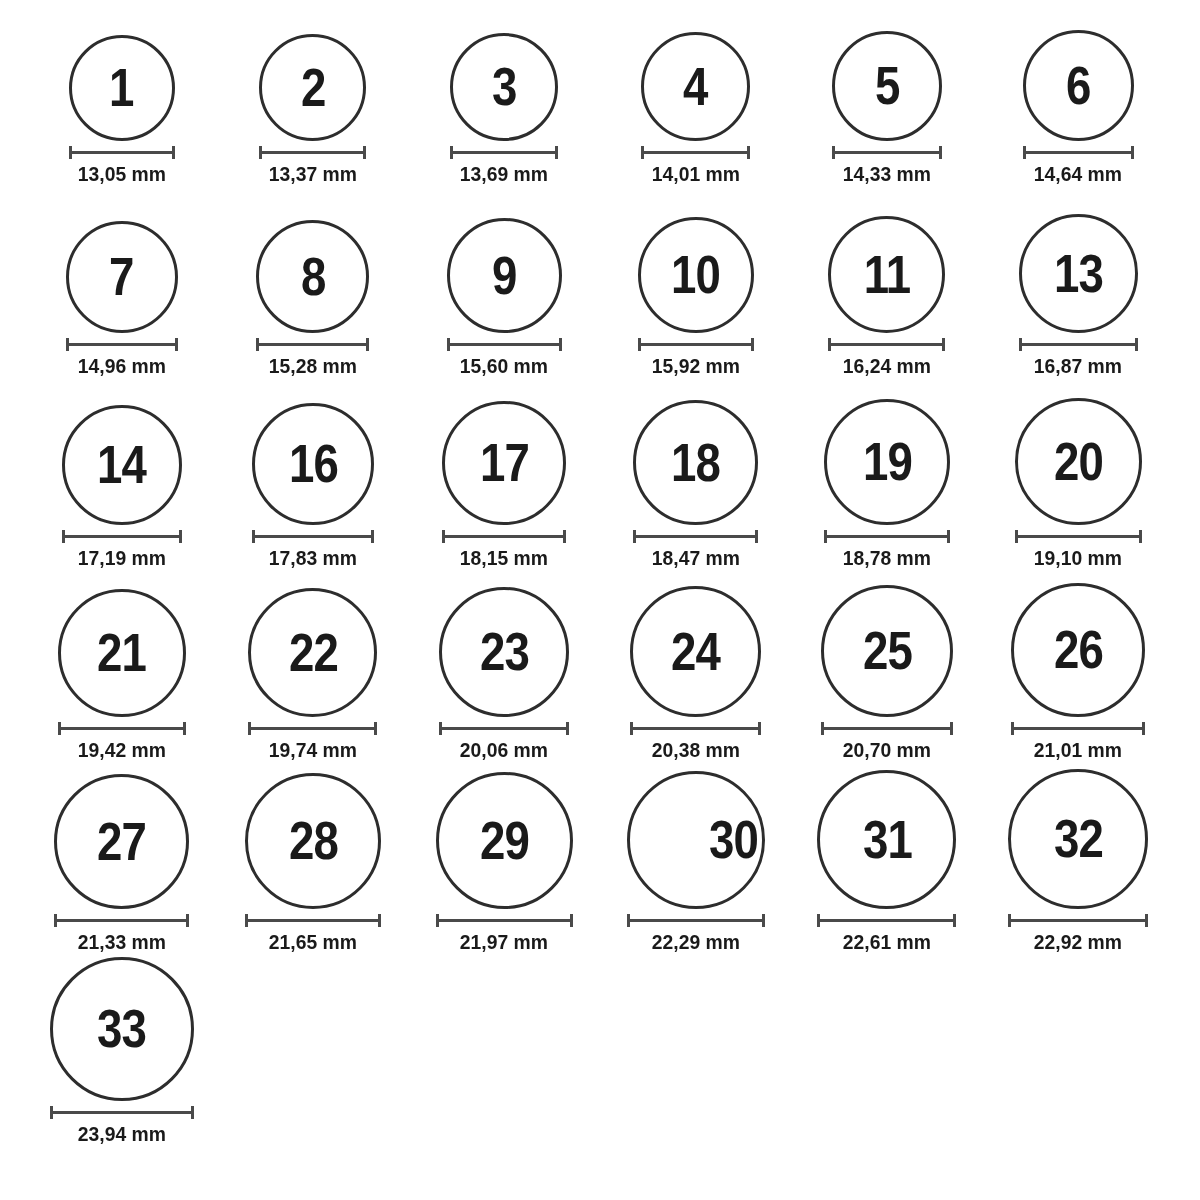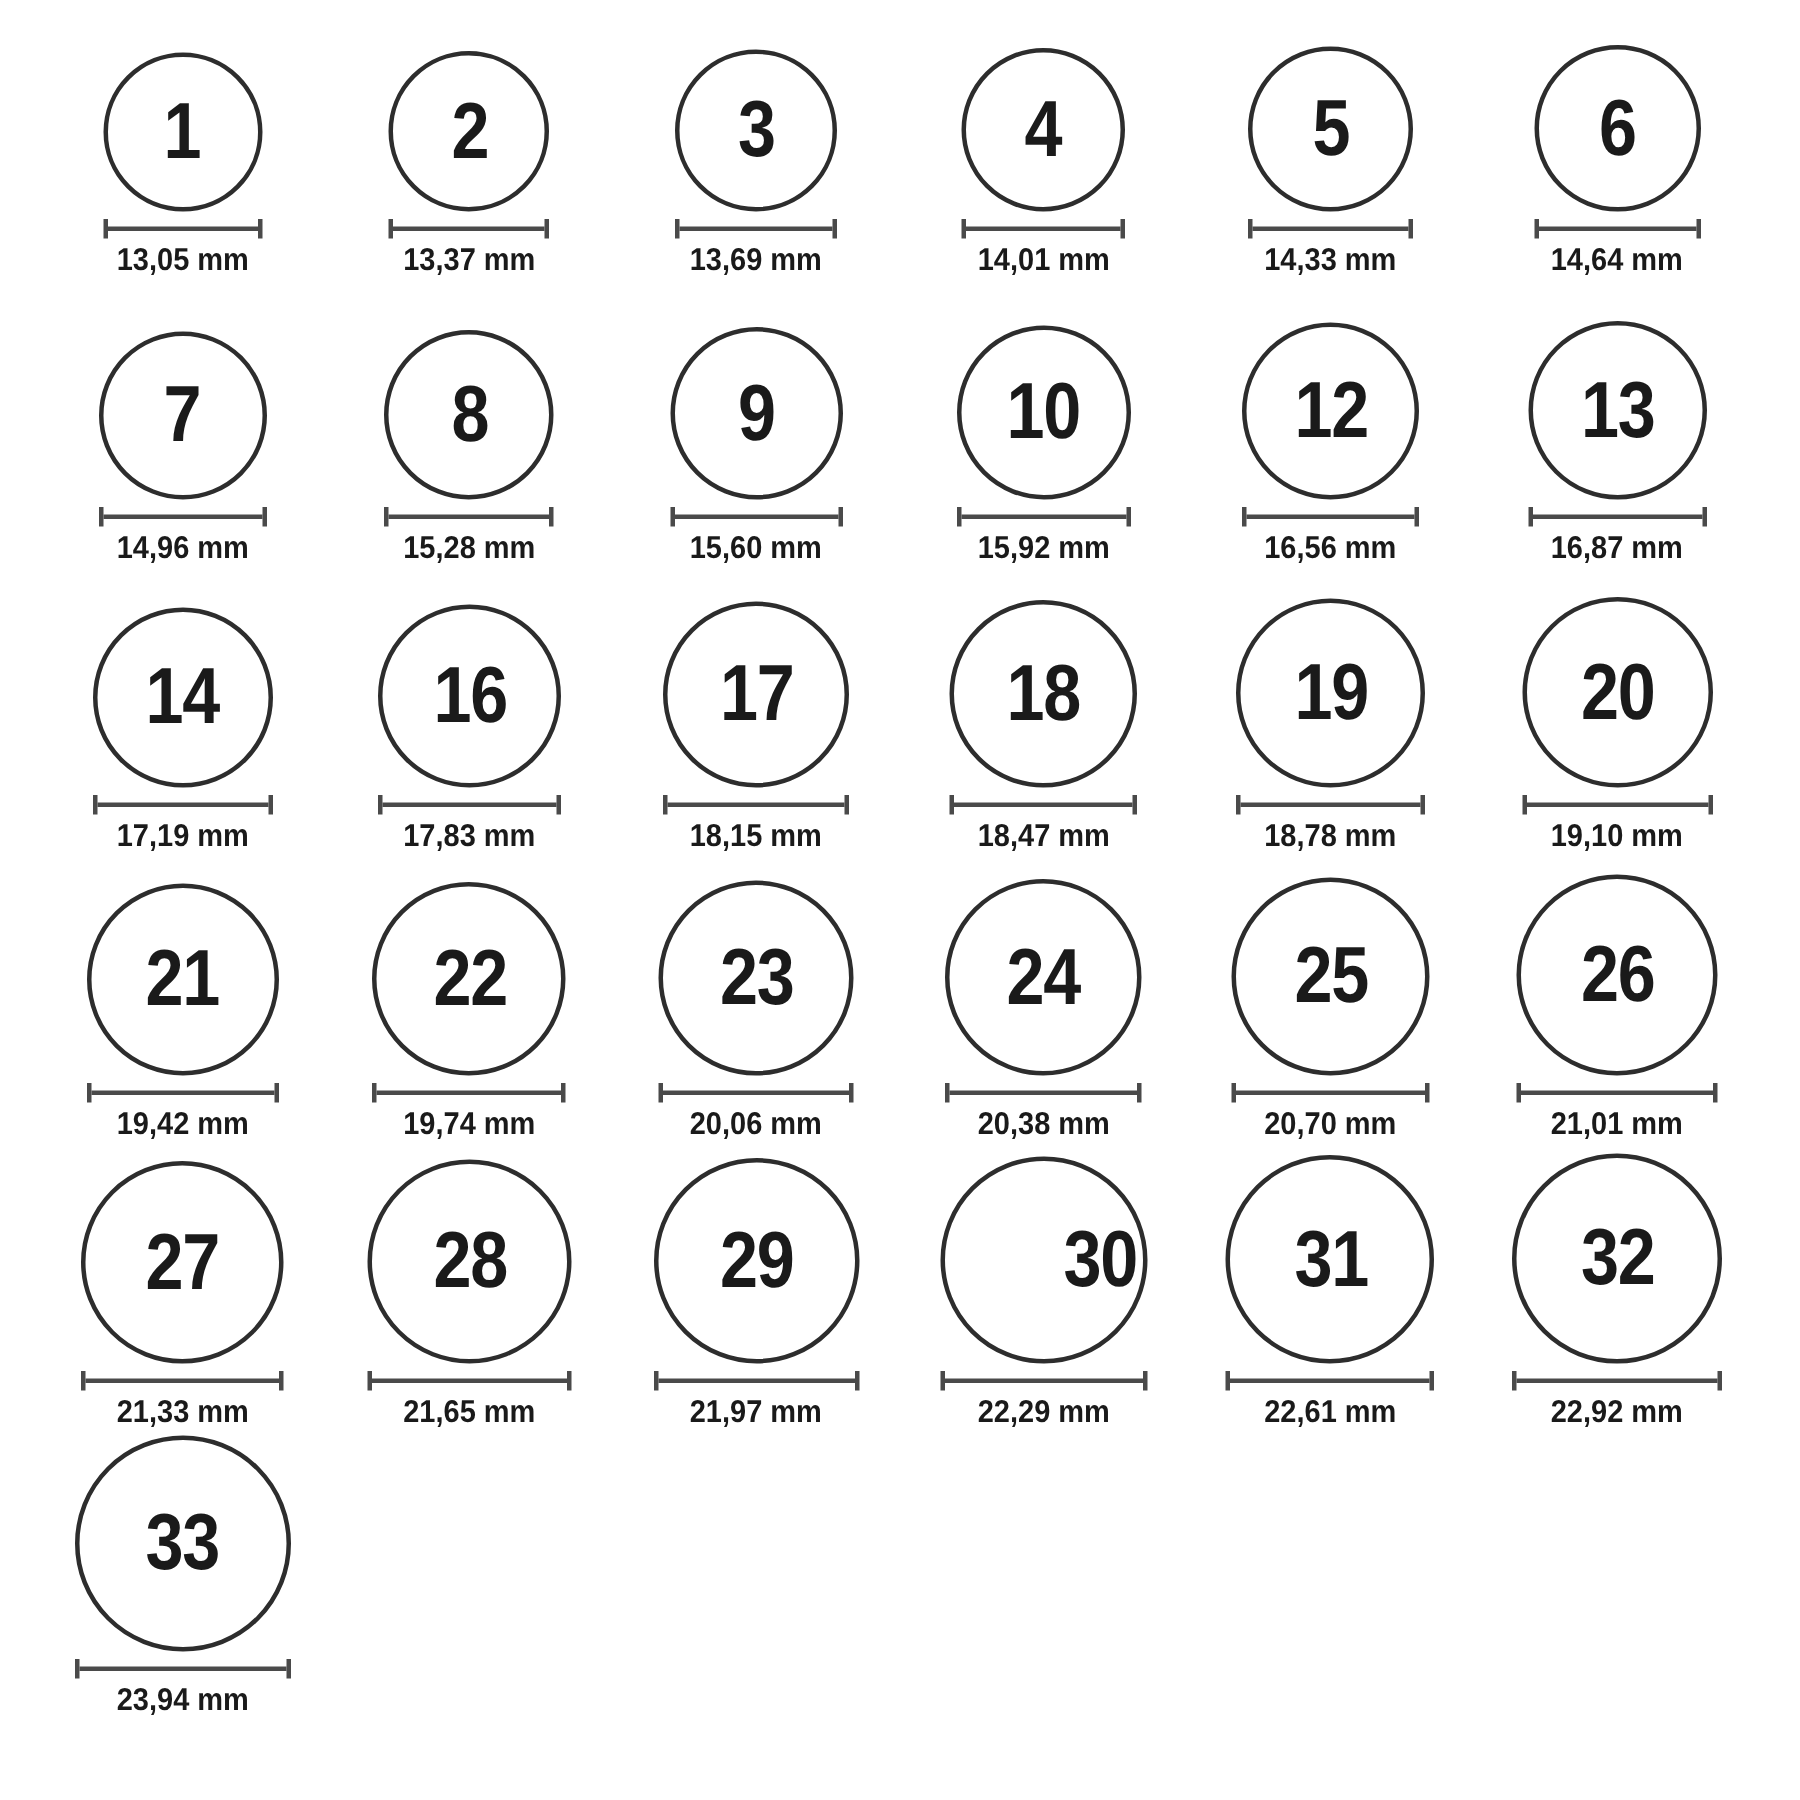--- a/index.html
+++ b/index.html
@@ -135,25 +135,25 @@
       <div class="label">15,60 mm</div>
     </div>
     <div class="cell">
       <div class="circle" style="width: 116px; height: 116px;">
         <span class="num">10</span>
       </div>
       <div class="ruler" style="width: 116px;"></div>
       <div class="label">15,92 mm</div>
     </div>
     <div class="cell">
-      <div class="circle" style="width: 118px; height: 118px;">
-        <span class="num">12</span>
-      </div>
-      <div class="ruler" style="width: 118px;"></div>
-      <div class="label">16,56 mm</div>
+      <div class="circle" style="width: 117px; height: 117px;">
+        <span class="num">11</span>
+      </div>
+      <div class="ruler" style="width: 117px;"></div>
+      <div class="label">16,24 mm</div>
     </div>
     <div class="cell">
       <div class="circle" style="width: 119px; height: 119px;">
         <span class="num">13</span>
       </div>
       <div class="ruler" style="width: 119px;"></div>
       <div class="label">16,87 mm</div>
     </div>
     <div class="cell">
       <div class="circle" style="width: 120px; height: 120px;">

